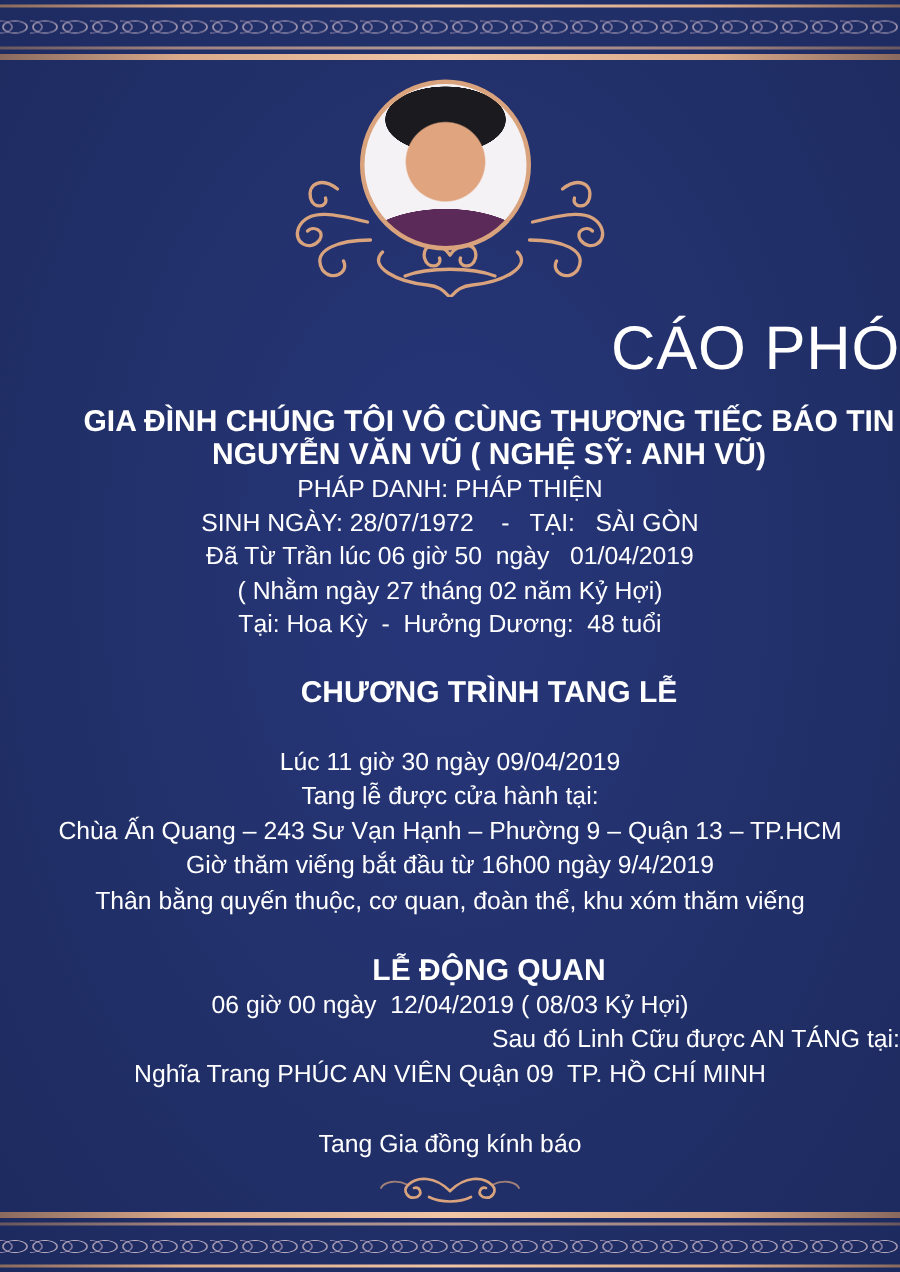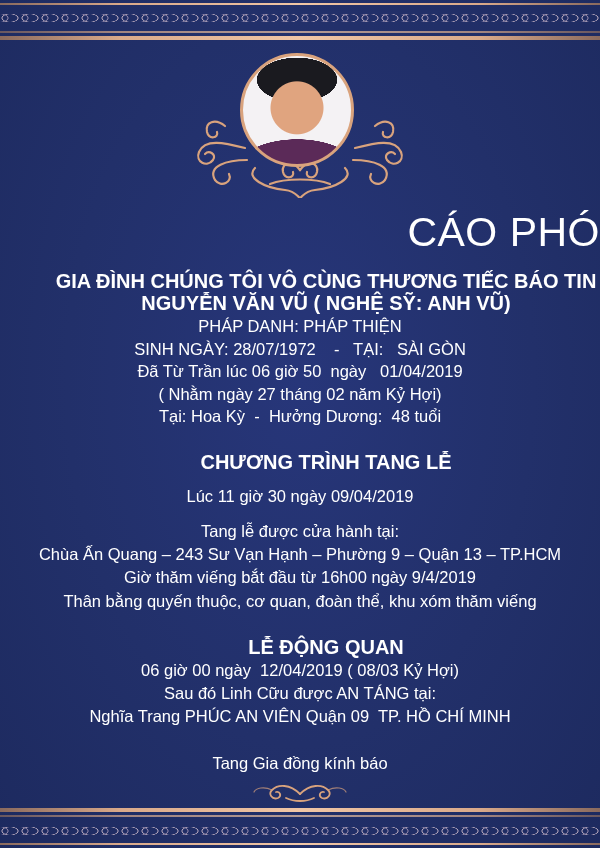--- a/index.html
+++ b/index.html
@@ -99,29 +99,29 @@
 
   <div class="line bold" style="top:271px;">GIA ĐÌNH CHÚNG TÔI VÔ CÙNG THƯƠNG TIẾC BÁO TIN</div>
   <div class="line bold" style="top:293px;">NGUYỄN VĂN VŨ ( NGHỆ SỸ: ANH VŨ)</div>
   <div class="line" style="top:316px;">PHÁP DANH:  PHÁP THIỆN</div>
   <div class="line" style="top:339px;white-space:pre;">SINH NGÀY: 28/07/1972    -   TẠI:   SÀI GÒN</div>
   <div class="line" style="top:361px;white-space:pre;">Đã Từ Trần lúc 06 giờ 50  ngày   01/04/2019</div>
   <div class="line" style="top:384px;">( Nhằm ngày 27 tháng 02 năm Kỷ Hợi)</div>
   <div class="line" style="top:406px;white-space:pre;">Tại: Hoa Kỳ  -  Hưởng Dương:  48 tuổi</div>
 
   <div class="line bold" style="top:452px;">CHƯƠNG TRÌNH TANG LỄ</div>
-  <div class="line" style="top:486px;">Lúc 11 giờ 30 ngày 09/04/2019</div>
+  <div class="line" style="top:498px;">Lúc 11 giờ 30 ngày 09/04/2019</div>
   <div class="line" style="top:521px;text-align:center;">Tang lễ được cửa hành tại:</div>
   <div class="line" style="top:544px;">Chùa Ấn Quang – 243 Sư Vạn Hạnh – Phường 9 – Quận 13 – TP.HCM</div>
   <div class="line" style="top:567px;">Giờ thăm viếng bắt đầu từ 16h00 ngày 9/4/2019</div>
   <div class="line bold" style="top:637px;">LỄ ĐỘNG QUAN</div>
 
   <div class="line" style="top:591px;">Thân bằng quyến thuộc, cơ quan, đoàn thể, khu xóm thăm viếng</div>
   <div class="line" style="top:660px;white-space:pre;">06 giờ 00 ngày  12/04/2019 ( 08/03 Kỷ Hợi)</div>
-  <div class="line" style="top:683px;">Sau đó Linh Cữu được AN TÁNG tại:</div>
+  <div class="line" style="top:683px;text-align:right;">Sau đó Linh Cữu được AN TÁNG tại:</div>
   <div class="line" style="top:706px;white-space:pre;">Nghĩa Trang PHÚC AN VIÊN Quận 09  TP. HỒ CHÍ MINH</div>
 
   <div class="line" style="top:753px;">Tang Gia đồng kính báo</div>
 
   <svg class="flourish" viewBox="0 0 100 26">
     <g fill="none" stroke="#d9a37d" stroke-width="1.8" stroke-linecap="round">
       <path d="M50 16 C40 6, 28 6, 22 12 C18 16, 22 22, 28 20 C32 18, 30 13, 26 14"></path>
       <path d="M50 16 C60 6, 72 6, 78 12 C82 16, 78 22, 72 20 C68 18, 70 13, 74 14"></path>
       <path d="M22 12 C14 8, 6 10, 4 14" stroke-width="1.2" opacity="0.7"></path>
       <path d="M78 12 C86 8, 94 10, 96 14" stroke-width="1.2" opacity="0.7"></path>

